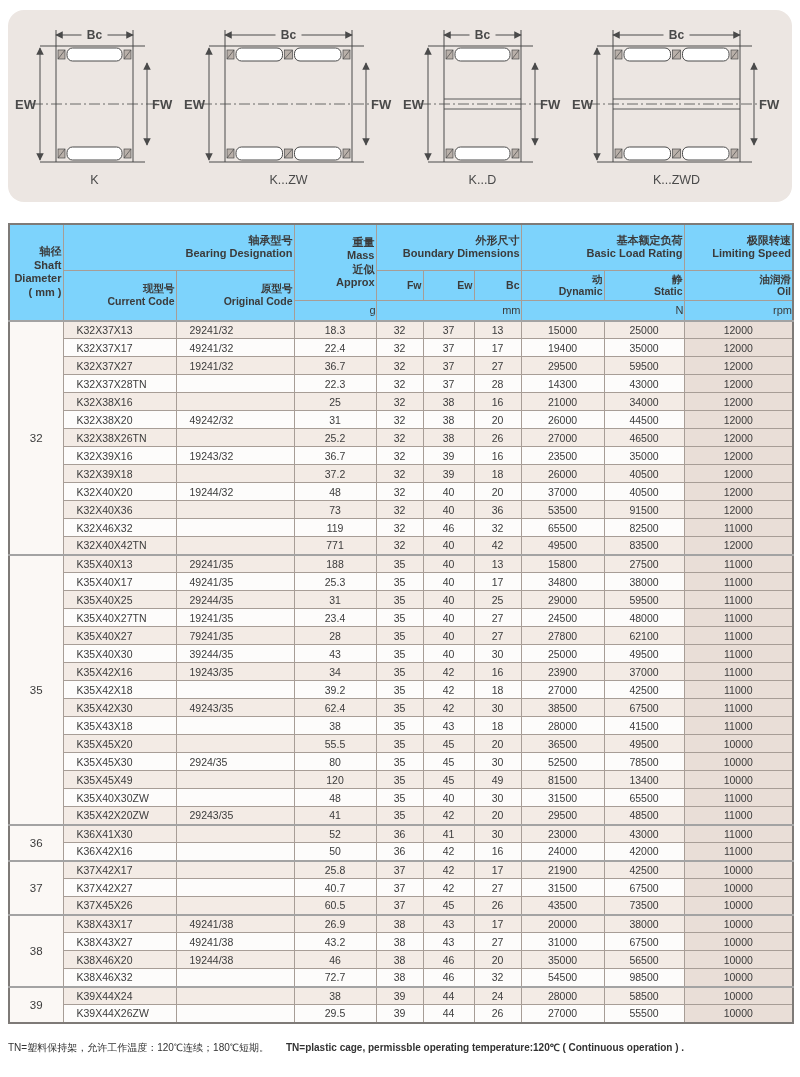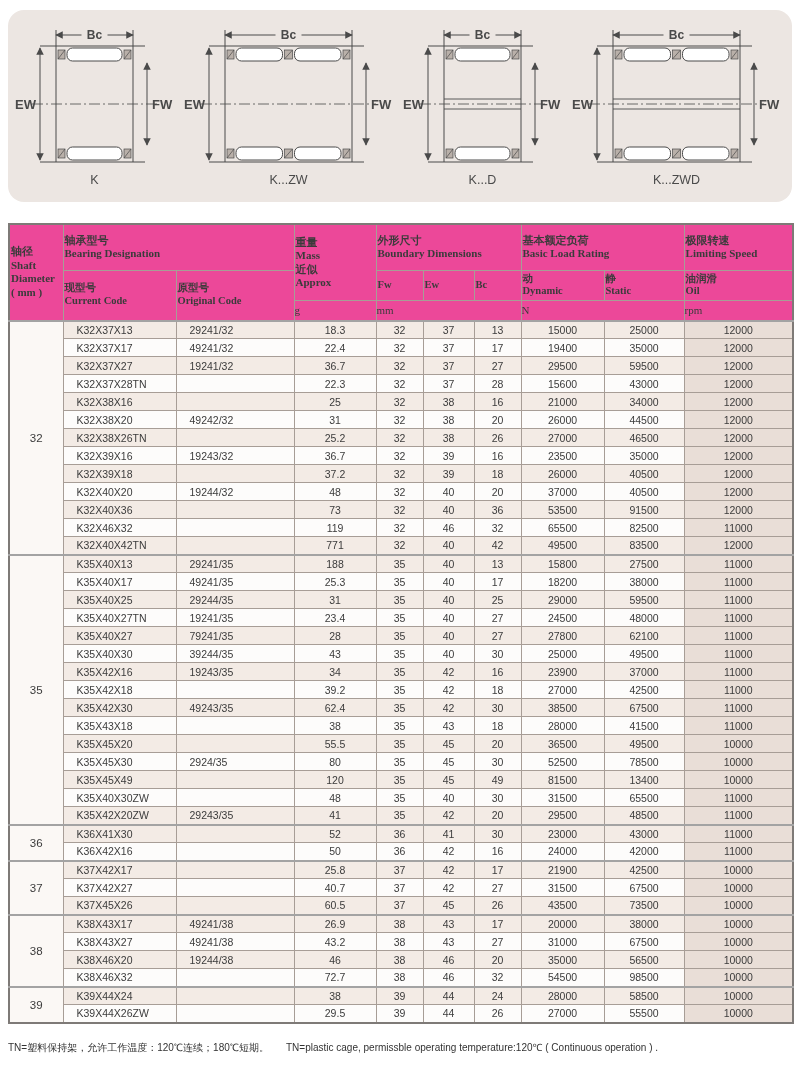--- a/index.html
+++ b/index.html
@@ -16,42 +16,42 @@
   }
   .diag{line-height:0;}
   
   table.tbl{
     position:absolute;left:8px;top:223px;width:784px;
     border-collapse:collapse;table-layout:fixed;
     border:2px solid #7e7a77;
   }
   .tbl th,.tbl td{border:1px solid #a79d96;box-sizing:border-box;}
   .tbl th{
-    background:#ec4899;font-weight:bold;font-size:11px;line-height:1.22;
-    white-space:pre-line;padding:2px 1px;text-align:left;vertical-align:middle;font-family:Liberation Serif, serif;
+    background:#7dd3fc;font-weight:bold;font-size:11px;line-height:1.22;
+    white-space:pre-line;padding:2px 1px;text-align:right;vertical-align:middle;
   }
   .tbl th.sub{font-size:10.5px;}
   .tbl th.unit{font-weight:normal;font-size:11px;height:20px;padding:0;}
   .tbl tr.hr1{height:46px;} .tbl tr.hr2{height:30px;margin-left:40px;} .tbl tr.hr3{height:20px;}
   .tbl td{
     height:18px;font-size:10.5px;text-align:center;vertical-align:middle;
     padding:0 3px;background:#fdfcfb;overflow:hidden;white-space:nowrap;
   }
   .tbl td.code,.tbl td.orig{text-align:left;padding-left:13px;}
   .tbl tr.tint td{background:#f3ebe5;}
   .tbl td.oil{background:#e9ded7 !important;}
   .tbl td.shaft{background:#fbf8f5 !important;font-size:11.5px;}
   .tbl tr.gstart td{border-top:2px solid #a3a3a3;}
   
   .notes{
     position:absolute;left:8px;top:1040px;width:784px;
     display:flex;font-size:10px;line-height:1.5;color:#333;
   }
   .notes .cn{width:278px;flex:none;}
-  .notes .en{flex:1;}
+  .notes .en{flex:1;font-weight:bold;}
 </style>
 </head>
 <body>
 
 <div class="panel">
   <div class="diag"><svg width="165" height="172" viewBox="0 0 165 172" xmlns="http://www.w3.org/2000/svg">
         <defs>
           <marker id="ah0" viewBox="0 0 10 10" refX="9" refY="5" markerWidth="7.5" markerHeight="7.5" orient="auto-start-reverse">
             <path d="M0,0 L10,5 L0,10 z" fill="#4a4a4a"></path>
           </marker>
@@ -277,21 +277,21 @@
         <td class="num">59500</td>
         <td class="num oil">12000</td>
       </tr>
       <tr>
         <td class="code">K32X37X28TN</td>
         <td class="orig"></td>
         <td class="num">22.3</td>
         <td class="num">32</td>
         <td class="num">37</td>
         <td class="num">28</td>
-        <td class="num">15600</td>
+        <td class="num">14300</td>
         <td class="num">43000</td>
         <td class="num oil">12000</td>
       </tr>
       <tr class="tint">
         <td class="code">K32X38X16</td>
         <td class="orig"></td>
         <td class="num">25</td>
         <td class="num">32</td>
         <td class="num">38</td>
         <td class="num">16</td>
@@ -399,21 +399,21 @@
         <td class="num">27500</td>
         <td class="num oil">11000</td>
       </tr>
       <tr>
         <td class="code">K35X40X17</td>
         <td class="orig">49241/35</td>
         <td class="num">25.3</td>
         <td class="num">35</td>
         <td class="num">40</td>
         <td class="num">17</td>
-        <td class="num">18200</td>
+        <td class="num">34800</td>
         <td class="num">38000</td>
         <td class="num oil">11000</td>
       </tr>
       <tr class="tint">
         <td class="code">K35X40X25</td>
         <td class="orig">29244/35</td>
         <td class="num">31</td>
         <td class="num">35</td>
         <td class="num">40</td>
         <td class="num">25</td>

